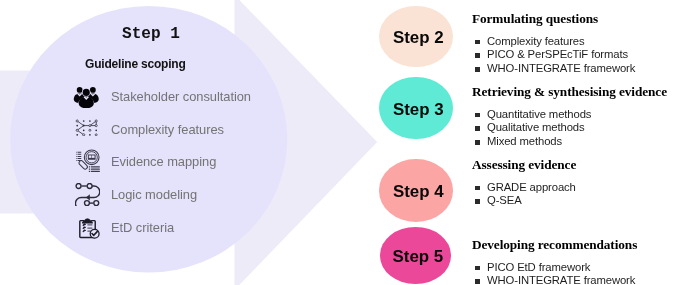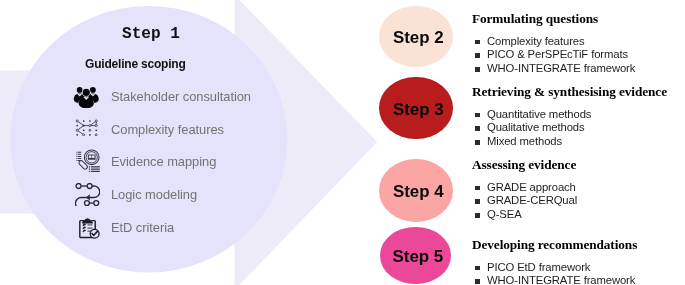--- a/index.html
+++ b/index.html
@@ -182,40 +182,39 @@
     </div>
     <div class="sect" style="left:464px;top:4px;">
       <h3>Formulating questions</h3>
       <ul>
         <li>Complexity features</li>
         <li>PICO &amp; PerSPEcTiF formats</li>
         <li>WHO-INTEGRATE framework</li>
       </ul>
     </div>
 
-    <div class="stepell" style="left:379px;top:77px;width:73.5px;height:61.5px;background:#b91c1c;">
+    <div class="stepell" style="left:379px;top:77px;width:73.5px;height:61.5px;background:#5eead4;">
       <span>Step 3</span>
     </div>
     <div class="sect" style="left:464px;top:77px;">
       <h3>Retrieving &amp; synthesising evidence</h3>
       <ul>
         <li>Quantitative methods</li>
         <li>Qualitative methods</li>
         <li>Mixed methods</li>
       </ul>
     </div>
 
     <div class="stepell" style="left:379px;top:159px;width:73.5px;height:62.5px;background:#fca5a5;">
       <span>Step 4</span>
     </div>
     <div class="sect" style="left:464px;top:150px;">
       <h3>Assessing evidence</h3>
       <ul>
         <li>GRADE approach</li>
-        <li>GRADE-CERQual</li>
         <li>Q-SEA</li>
       </ul>
     </div>
 
     <div class="stepell" style="left:379.7px;top:227.4px;width:71.5px;height:56.2px;background:#ec4899;">
       <span>Step 5</span>
     </div>
     <div class="sect" style="left:464px;top:230px;">
       <h3>Developing recommendations</h3>
       <ul>

